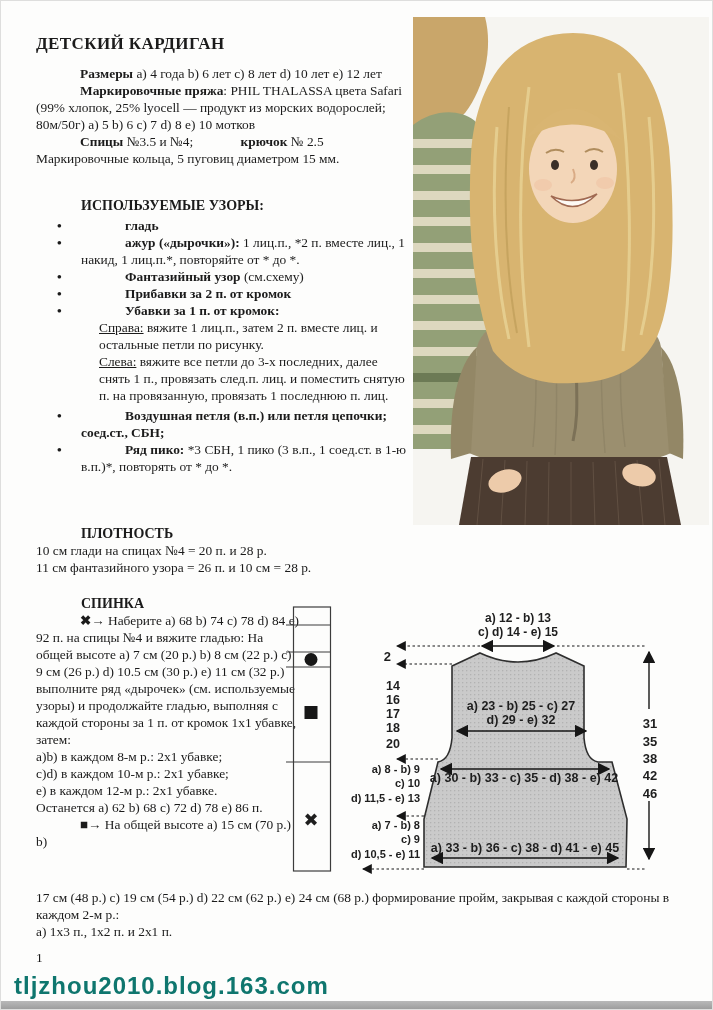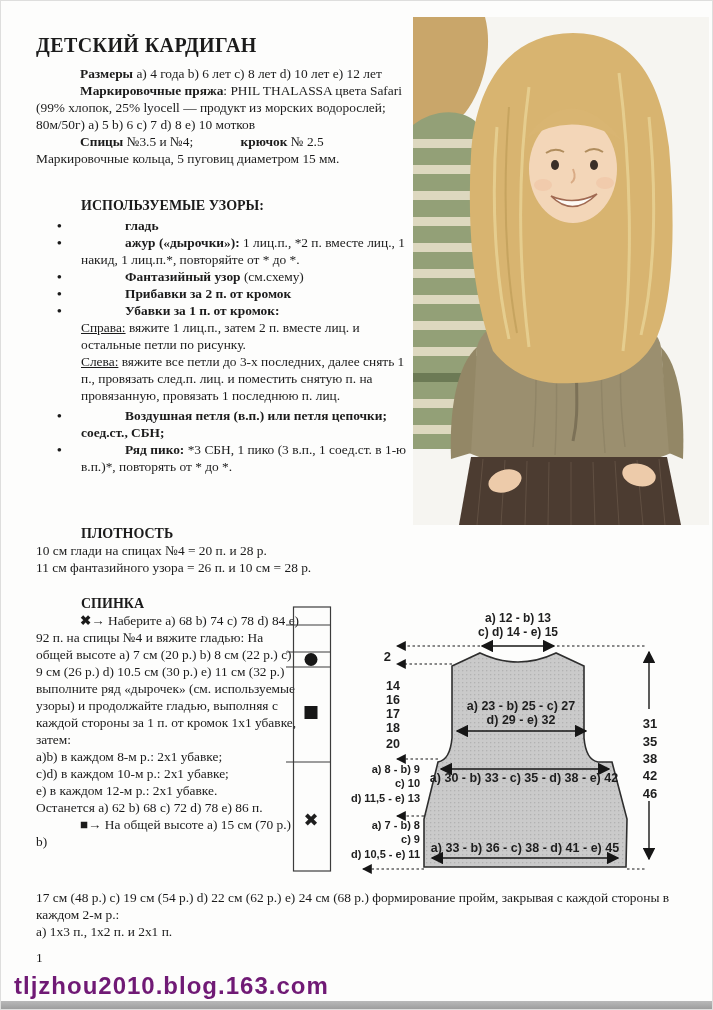--- a/index.html
+++ b/index.html
@@ -4,39 +4,39 @@
 <style>
   html,body{margin:0;padding:0;background:#ffffff;}
   .page{
     position:relative;width:713px;height:1010px;margin:0 auto;
     background:#fdfdfc;overflow:hidden;
     border:1px solid #dededd;box-sizing:border-box;
     font-family:"Liberation Serif","DejaVu Serif",serif;
     color:#1b1b1b;
   }
   .abs{position:absolute;}
-  .title{font-size:20px;font-weight:bold;letter-spacing:.4px;}
+  .title{font-size:17px;font-weight:bold;letter-spacing:.4px;}
   .h2{font-size:14px;font-weight:bold;margin-left:45px;}
   .body-txt{font-size:13.4px;line-height:17px;}
   .intro{left:35px;top:64px;width:375px;}
   .patterns{left:35px;top:196px;width:375px;}
   .density{left:35px;top:524px;width:380px;}
   .backcol{left:35px;top:594px;width:264px;}
   .backwide{left:35px;top:888px;width:656px;}
   ul.plist{list-style:none;margin:3px 0 0 0;padding:0;}
   ul.plist li{display:flex;}
   .bullet{width:24px;margin-left:21px;flex:0 0 24px;font-weight:bold;}
   .li-body{flex:1;}
-  .subpara{margin-left:45px;}
+  .subpara{margin-left:63px;}
   .u{text-decoration:underline;}
   .pgnum{left:35px;top:949px;font-size:13.5px;}
   .watermark{
     left:13px;top:971px;
     font-family:"Liberation Sans","DejaVu Sans",sans-serif;
-    font-weight:bold;font-size:24px;letter-spacing:1px;color:#701a75;
+    font-weight:bold;font-size:24px;letter-spacing:1px;color:#0f766e;
   }
   .bottombar{left:0;bottom:0;width:713px;height:8px;
     background:linear-gradient(#b9b9b9,#9e9e9e);}
   .diagram-wrap{left:278px;top:596px;width:432px;height:288px;}
   .photo-wrap{left:412px;top:16px;width:296px;height:508px;}
   svg .dg-label{font-family:"Liberation Sans","DejaVu Sans",sans-serif;font-weight:bold;fill:#1e1e1e;}
   b{font-weight:bold;margin-left:44px;}
 </style>
 </head>
 <body>

